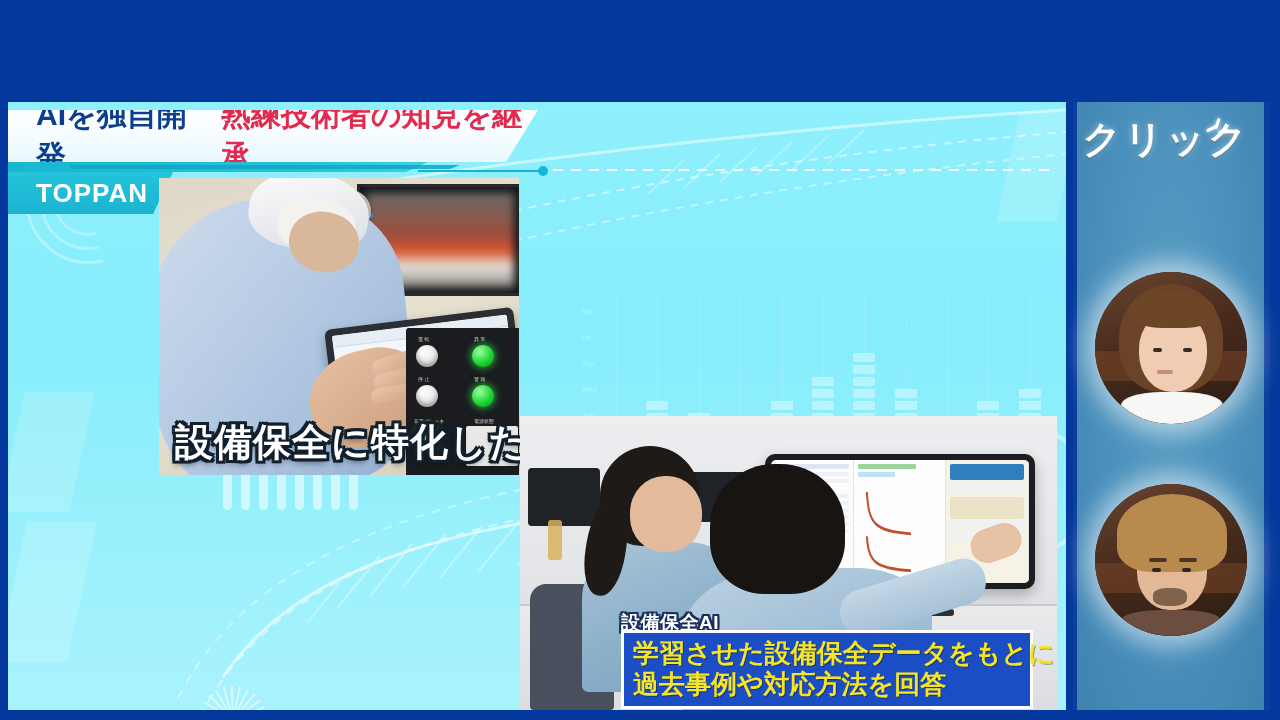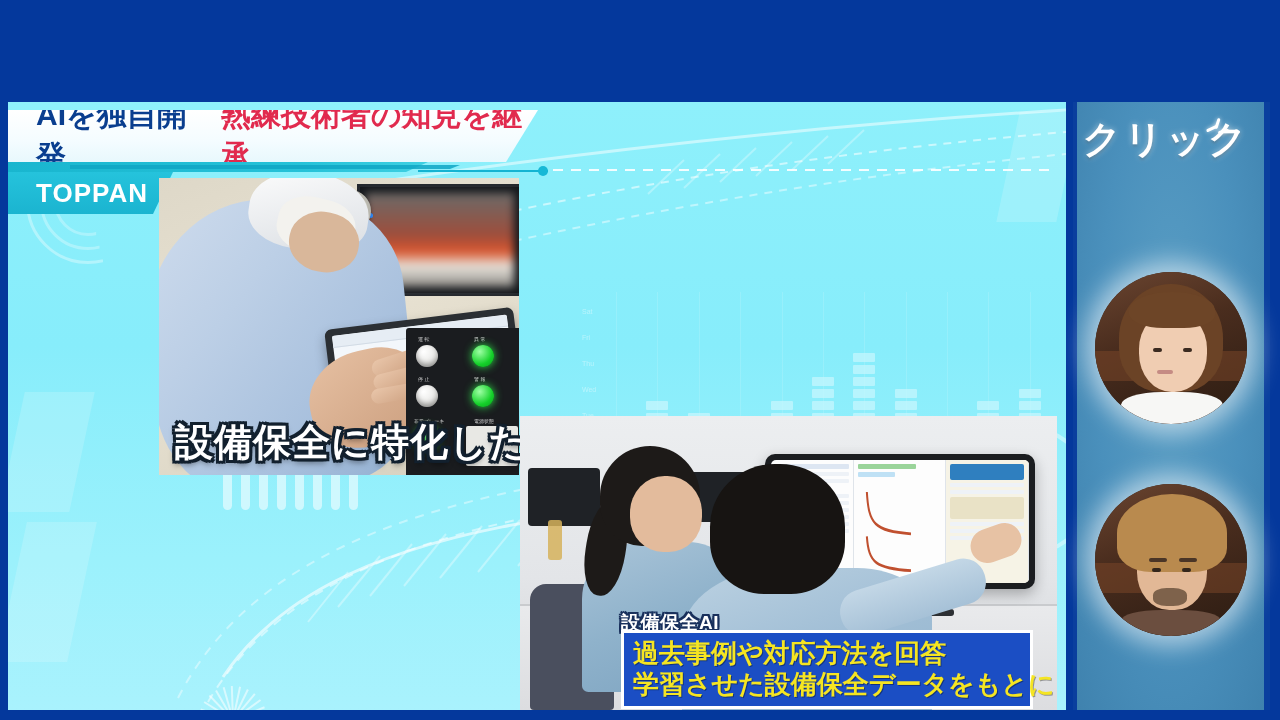--- a/index.html
+++ b/index.html
@@ -532,22 +532,22 @@
       <div class="p2-w2">
         <div class="body"></div>
         <div class="arm"></div>
         <div class="hand"></div>
         <div class="hair"></div>
       </div>
     </div>
 
     <div class="cap2-label">設備保全AI</div>
     <div class="cap2-box">
+      <div>学習させた設備保全データをもとに</div>
       <div>過去事例や対応方法を回答</div>
-      <div>学習させた設備保全データをもとに</div>
     </div>
   </div>
 
   <div class="sidebar">
     <div class="logo">
       <div class="l1" style="position:relative;display:inline-block">
         <span>クリック</span>
         <span class="spark">
           <i style="left:14px;top:0;width:3px;height:11px;transform:rotate(18deg)"></i>
           <i style="left:4px;top:9px;width:12px;height:3px;transform:rotate(-26deg)"></i>

